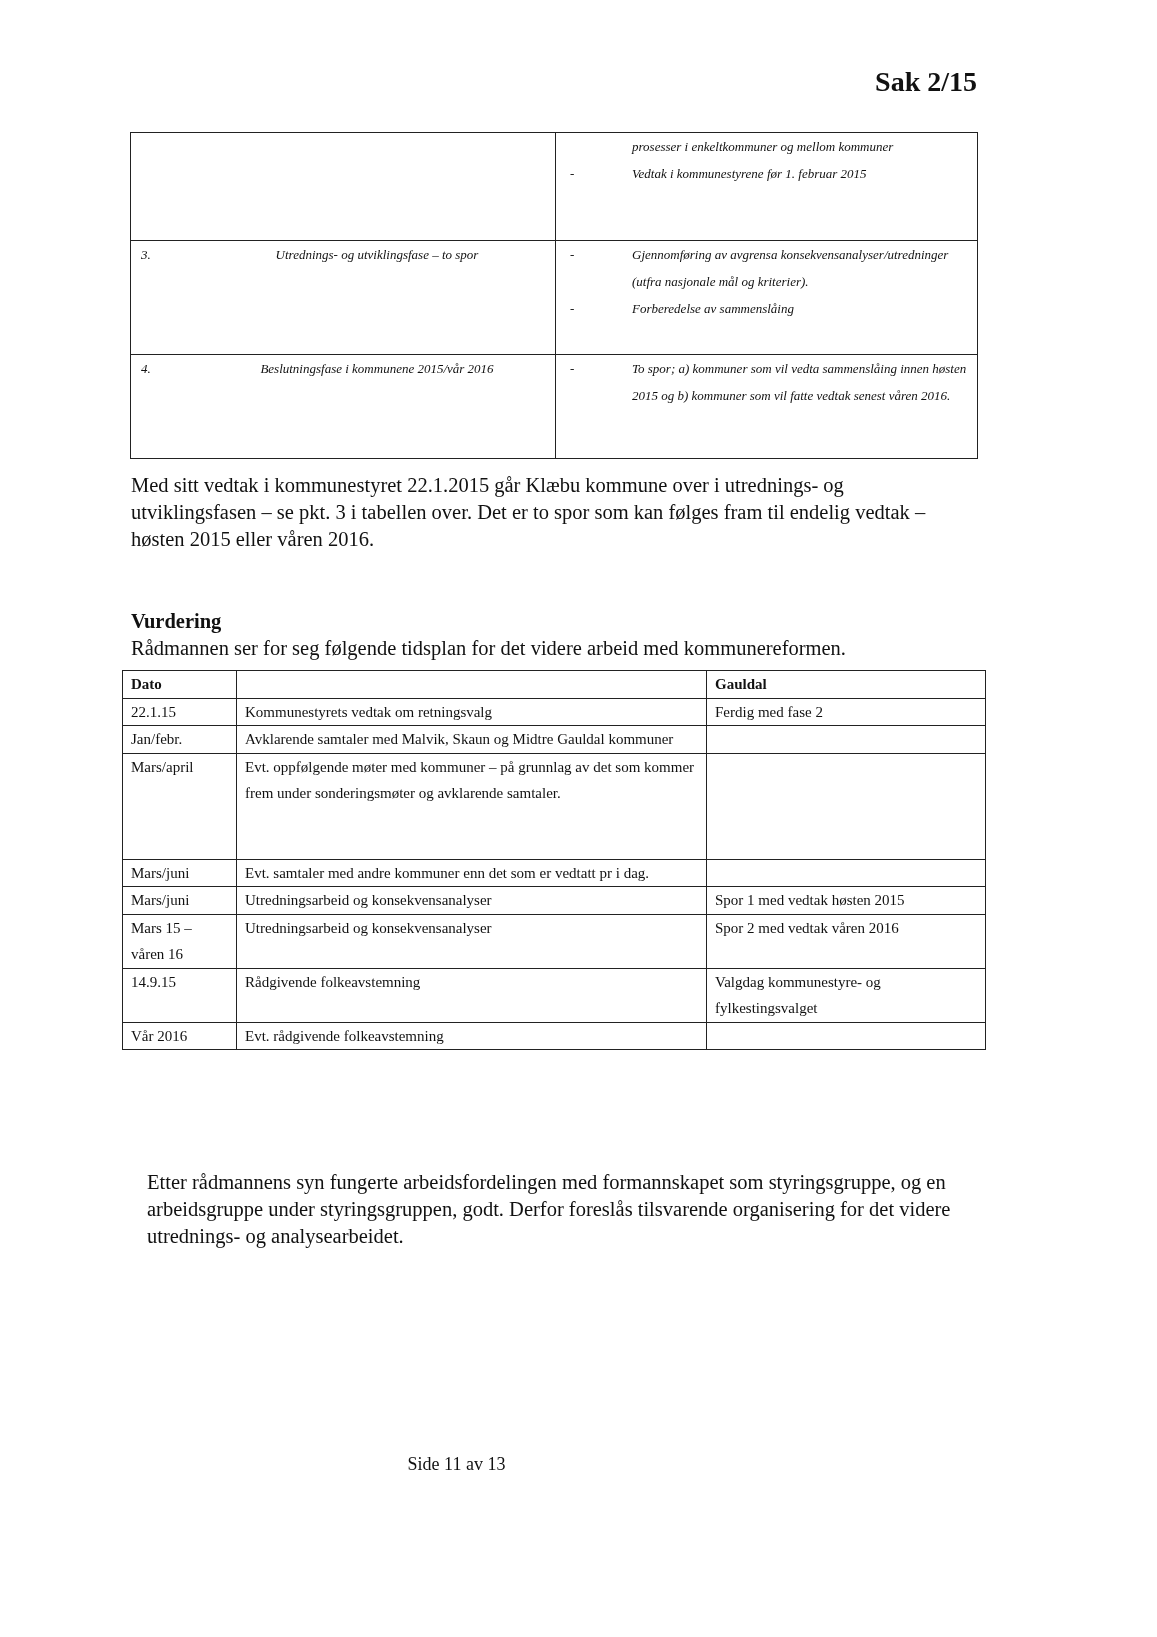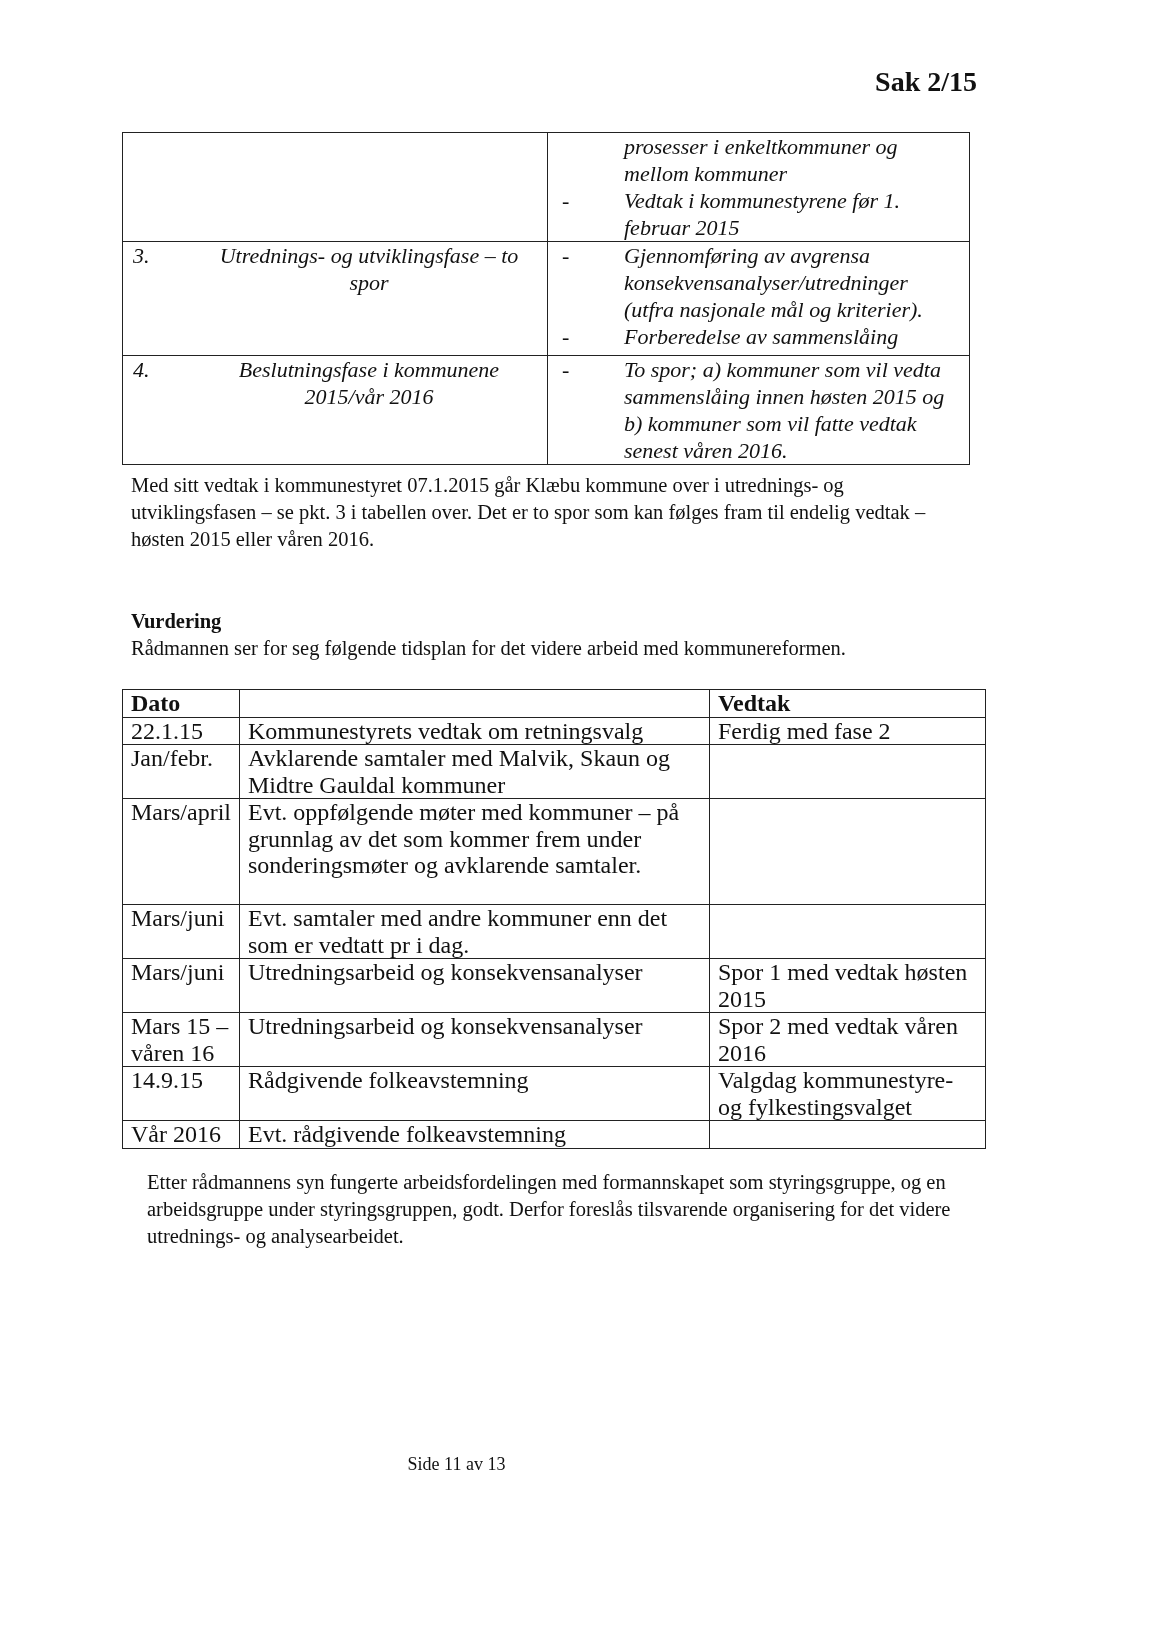--- a/index.html
+++ b/index.html
@@ -7,22 +7,22 @@
     width: 1157px; height: 1637px; position: relative; overflow: hidden;
     font-family: "Liberation Serif", "DejaVu Serif", serif;
     color: #111111;
   }
   .page-header {
     position: absolute; top: 66px; right: 180px;
     font-weight: bold; font-size: 28px;
   }
   
   .phase-table {
-    position: absolute; left: 122px; top: 132px; width: 848px;
-    border-collapse: collapse; font-style: italic; font-size: 22px;
+    position: absolute; left: 130px; top: 132px; width: 848px;
+    border-collapse: collapse; font-style: italic; font-size: 13px;
     line-height: 27px;
   }
   .phase-table td {
     border: 1.5px solid #222; vertical-align: top; padding: 0;
   }
   .phase-table td.left { width: 424px; }
   .phase-left { display: flex; padding: 0 8px 0 10px; }
   .phase-num { width: 66px; flex: none; }
   .phase-title { flex: 1; text-align: center; }
   .bullet-line { display: flex; }
@@ -31,21 +31,21 @@
 
   .para {
     position: absolute; left: 131px; width: 800px;
     font-size: 20.5px; line-height: 27px;
   }
   .heading-bold { font-weight: bold; }
 
   
   .schedule-table {
     position: absolute; left: 122px; top: 670px; width: 864px;
-    border-collapse: collapse; font-size: 24px; line-height: 26.5px; margin-top: 19px;
+    border-collapse: collapse; font-size: 15px; line-height: 26.5px;
   }
   .schedule-table td {
     border: 1.5px solid #222; vertical-align: top; padding: 0 8px;
   }
   .schedule-table .c1 { width: 97px; }
   .schedule-table .c2 { width: 453px; }
   .schedule-table th {
     border: 1.5px solid #222; text-align: left; font-weight: bold; padding: 0 8px;
   }
   .footer {
@@ -107,33 +107,33 @@
       <td>
         <div class="bullet-line">
           <span class="dash">-</span>
           <span class="bullet-text">To spor; a) kommuner som vil vedta sammenslåing innen høsten 2015 og b) kommuner som vil fatte vedtak senest våren 2016.</span>
         </div>
       </td>
     </tr>
   </tbody>
 </table>
 
-<p class="para" style="top:472px; margin:0;">Med sitt vedtak i kommunestyret 07.1.2015 går Klæbu kommune over i utrednings- og utviklingsfasen – se pkt. 3 i tabellen over. Det er to spor som kan følges fram til endelig vedtak – høsten 2015 eller våren 2016.</p>
+<p class="para" style="top:472px; margin:0;">Med sitt vedtak i kommunestyret 22.1.2015 går Klæbu kommune over i utrednings- og utviklingsfasen – se pkt. 3 i tabellen over. Det er to spor som kan følges fram til endelig vedtak – høsten 2015 eller våren 2016.</p>
 
 <div class="para" style="top:608px;">
   <div class="heading-bold">Vurdering</div>
   <div>Rådmannen ser for seg følgende tidsplan for det videre arbeid med kommunereformen.</div>
 </div>
 
 <table class="schedule-table">
   <thead>
     <tr>
       <th class="c1">Dato</th>
       <th class="c2"></th>
-      <th>Vedtak</th>
+      <th>Gauldal</th>
     </tr>
   </thead>
   <tbody>
     <tr>
       <td class="c1">22.1.15</td>
       <td class="c2">Kommunestyrets vedtak om retningsvalg</td>
       <td>Ferdig med fase 2</td>
     </tr>
     <tr>
       <td class="c1">Jan/febr.</td>

